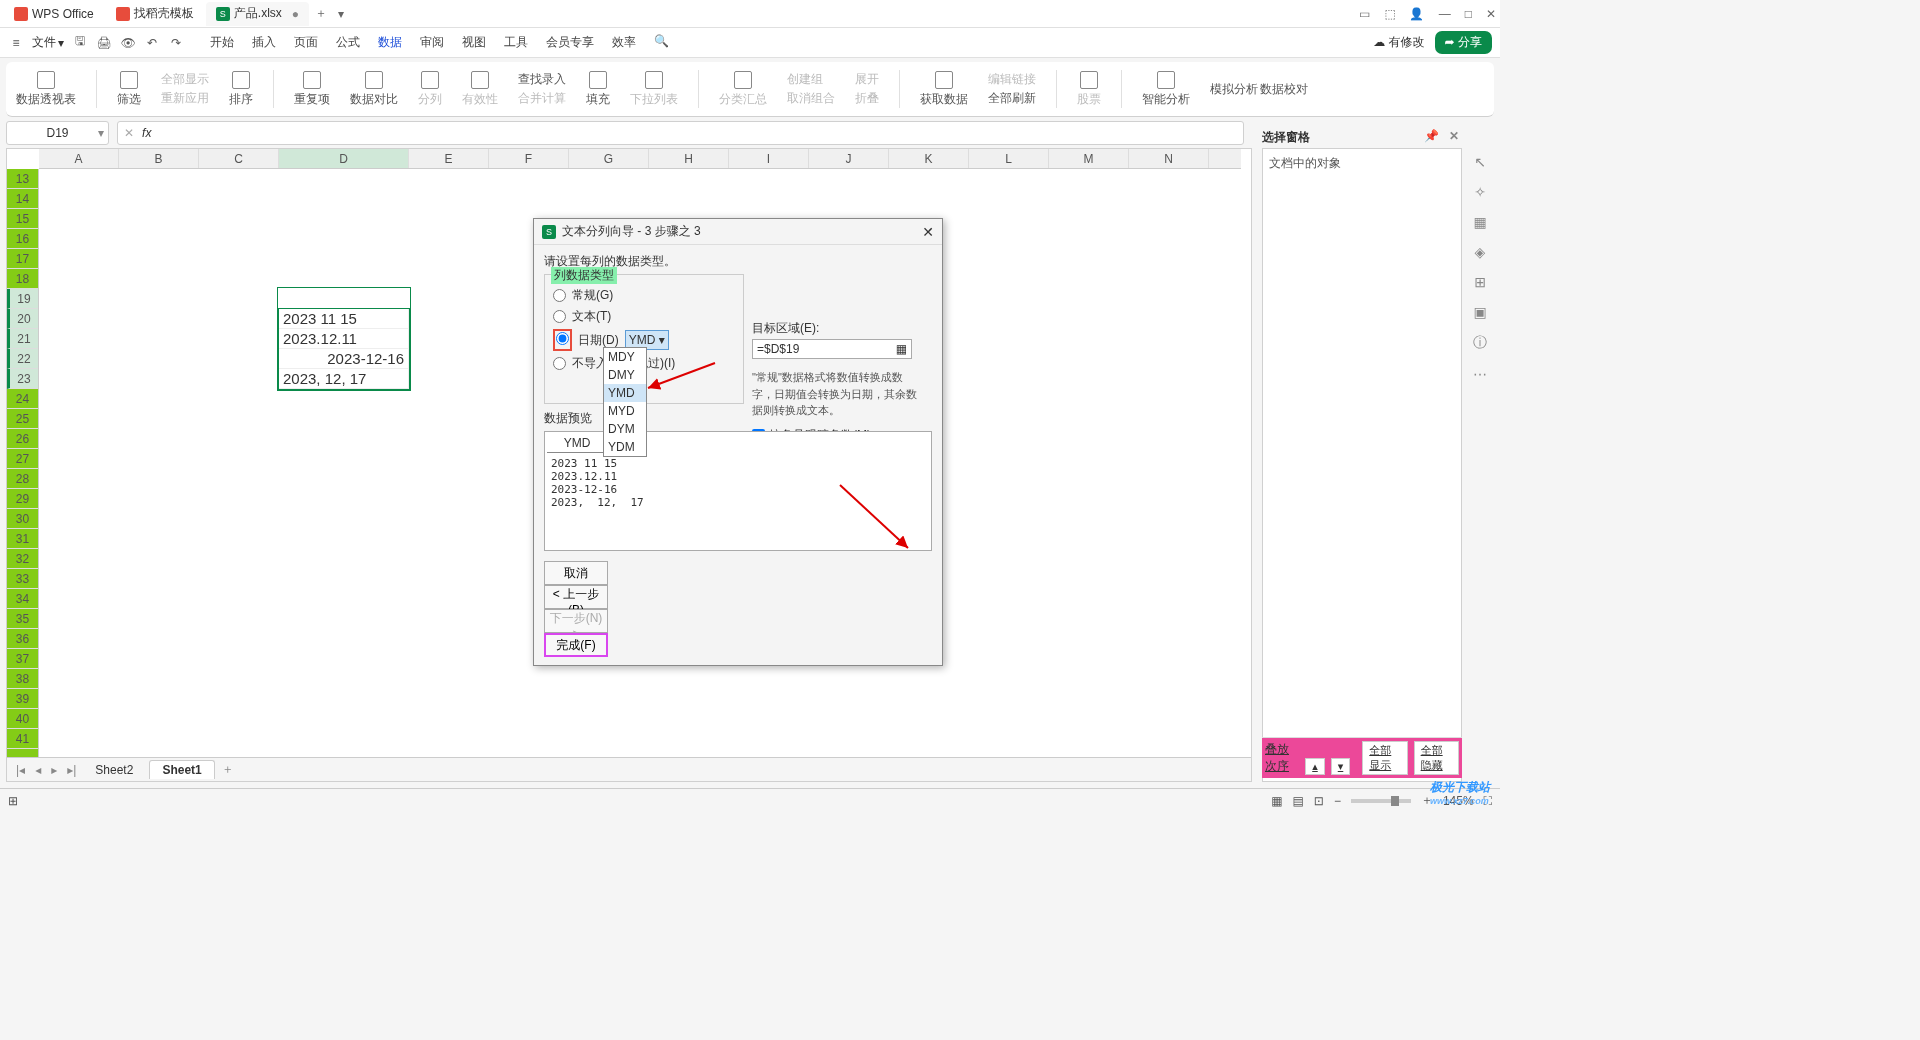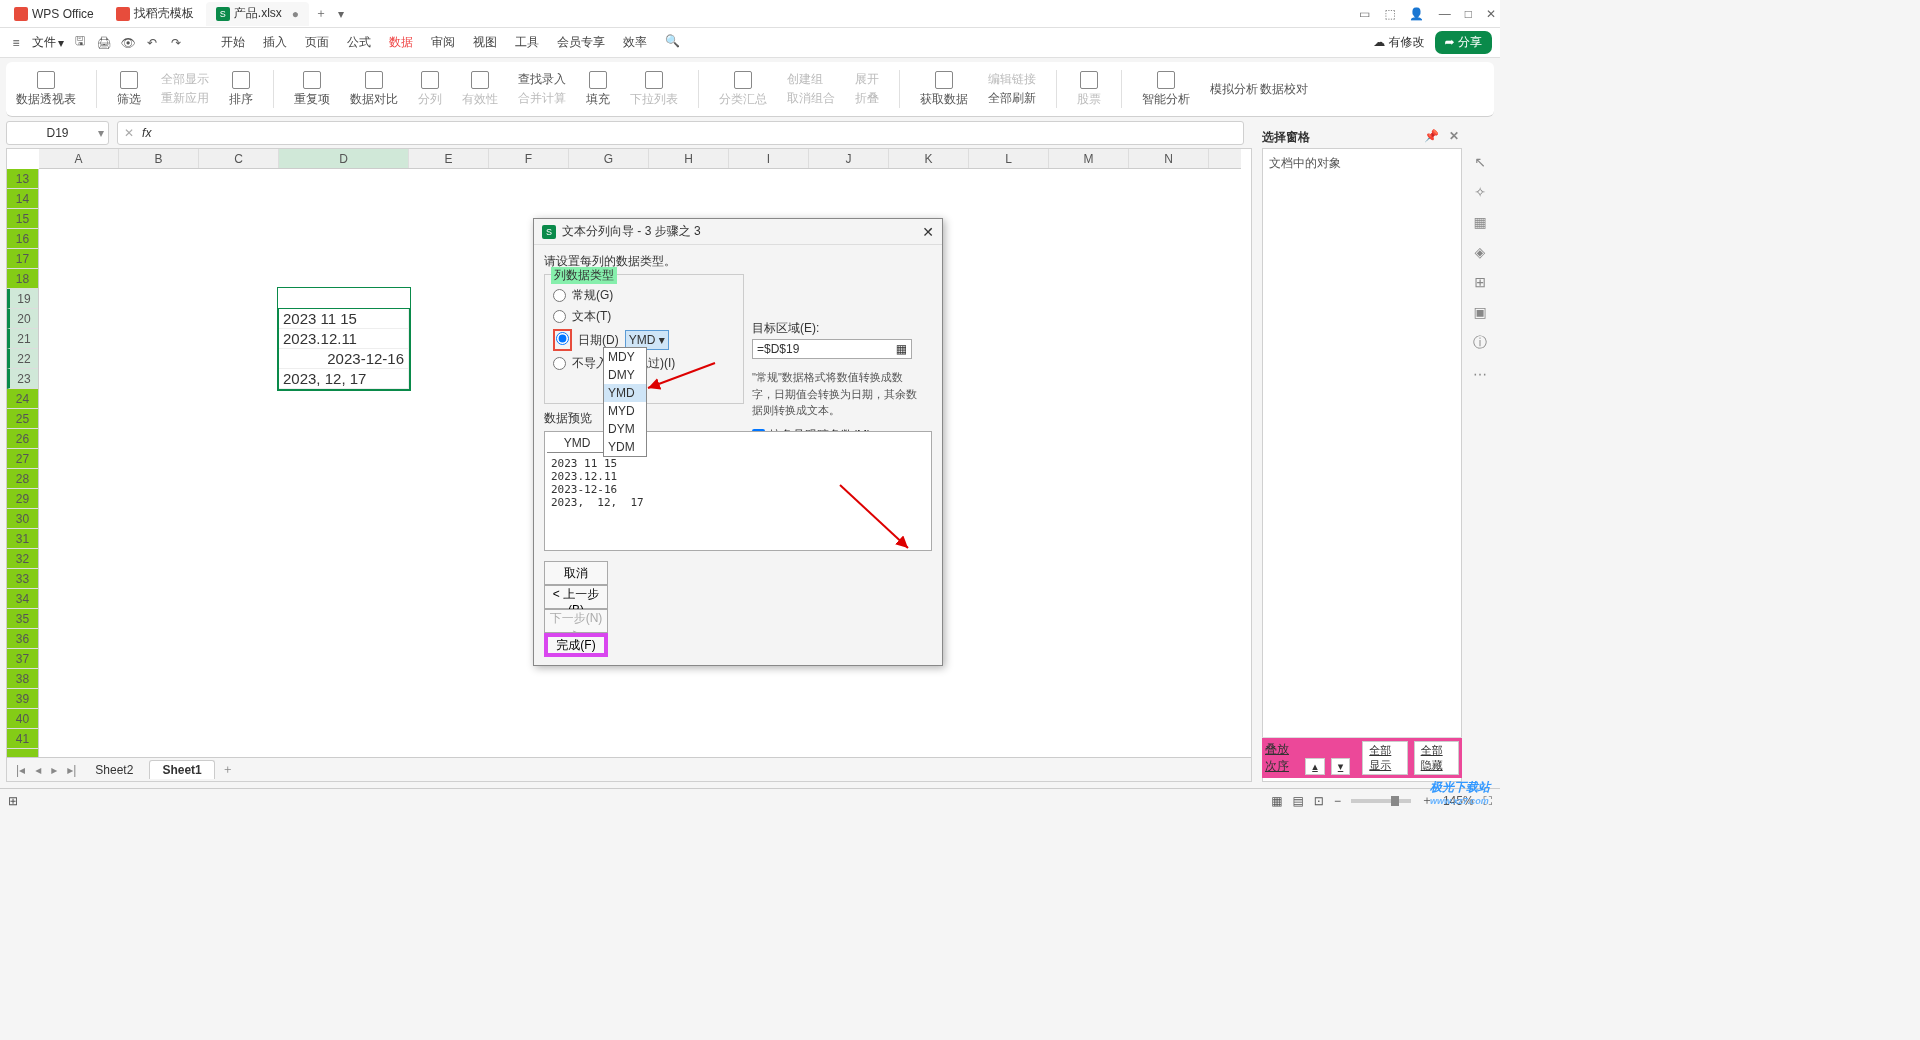--- a/index.html
+++ b/index.html
@@ -12,23 +12,23 @@
 .ico-d{background:#e74c3c;}
 .ico-s{background:#0a8a4a;color:#fff;font-size:9px;text-align:center;line-height:14px;}
 .tab-close{margin-left:6px;color:#888;}
 .addtab{width:20px;text-align:center;color:#666;cursor:pointer;}
 .winbtns{margin-left:auto;display:flex;gap:14px;color:#666;}
 .winbtns span{cursor:pointer;}
 .menubar{height:30px;background:#fff;display:flex;align-items:center;padding:0 8px;gap:6px;border-bottom:1px solid #e0e0e0;}
 .menu-left{display:flex;align-items:center;gap:8px;}
 .menu-left .ico{color:#555;cursor:pointer;display:inline-block;width:16px;text-align:center;}
 .filebtn{display:flex;align-items:center;gap:2px;color:#333;}
-.menuitems{display:flex;gap:18px;margin-left:31px;}
+.menuitems{display:flex;gap:18px;margin-left:20px;}
 .menuitems span{cursor:pointer;color:#444;}
-.menuitems span.active{color:#ef4444;}
+.menuitems span.active{color:#1d4ed8;}
 .menu-right{margin-left:auto;display:flex;align-items:center;gap:10px;}
 .sharebtn{background:#0a8a4a;color:#fff;padding:3px 10px;border-radius:7px;cursor:pointer;}
 .ribbon{height:55px;background:#fff;border-bottom:1px solid #d0d0d0;margin:4px 6px 0 6px;border-radius:6px;display:flex;align-items:center;padding:0 10px;gap:20px;}
 .rgroup{display:flex;flex-direction:column;align-items:center;color:#555;gap:2px;font-size:11px;cursor:pointer;}
 .rgroup.h{flex-direction:row;gap:4px;}
 .rico{width:18px;height:18px;border:1px solid #888;border-radius:2px;}
 .rdiv{width:1px;height:38px;background:#e0e0e0;}
 .rgroup.dis{color:#bbb;}
 .formulabar{height:26px;display:flex;align-items:center;margin:3px 6px;gap:8px;}
 .namebox{width:103px;height:24px;background:#fff;border:1px solid #d0d0d0;border-radius:3px;display:flex;align-items:center;justify-content:center;position:relative;}
@@ -73,21 +73,21 @@
 .right-col{position:absolute;right:10px;top:50px;width:170px;}
 .tgt-input{width:160px;height:20px;border:1px solid #aaa;background:#fff;padding:0 4px;margin-top:2px;display:flex;align-items:center;justify-content:space-between;}
 .info-txt{font-size:11px;color:#555;margin-top:10px;line-height:1.5;}
 .chk{display:flex;align-items:center;gap:4px;margin-top:8px;}
 .preview{border:1px solid #aaa;background:#fff;height:120px;margin-top:4px;padding:2px;position:relative;}
 .preview-head{border-bottom:1px solid #888;padding:2px 4px;text-align:center;width:60px;}
 .preview pre{font-family:monospace;font-size:11px;padding:4px;white-space:pre;}
 .dlg-btns{display:flex;justify-content:center;margin-top:10px;flex-direction:column;}
 .dlg-btns button{width:64px;height:24px;border:1px solid #aaa;background:#f8f8f8;cursor:pointer;}
 .dlg-btns button.dis{color:#aaa;}
-.dlg-btns button.primary{border:4px solid #d946ef;}
+.dlg-btns button.primary{border:2px solid #d946ef;}
 .arrow{position:absolute;pointer-events:none;z-index:120;}
 .watermark{position:absolute;right:10px;bottom:6px;z-index:200;font-style:italic;color:#3399ff;font-weight:bold;font-size:14px;}
 .watermark small{display:block;font-size:9px;color:#66b3ff;}
 .layerbar{position:absolute;right:38px;bottom:34px;width:200px;display:flex;align-items:flex-end;gap:6px;background:#ec4899;border-top:1px solid #ddd;padding:3px;text-decoration:underline;}
 .smallbtn{border:1px solid #ccc;padding:1px 6px;font-size:11px;cursor:pointer;background:#fff;}
 </style>
 </head>
 <body>
 
 <div class="titlebar">

